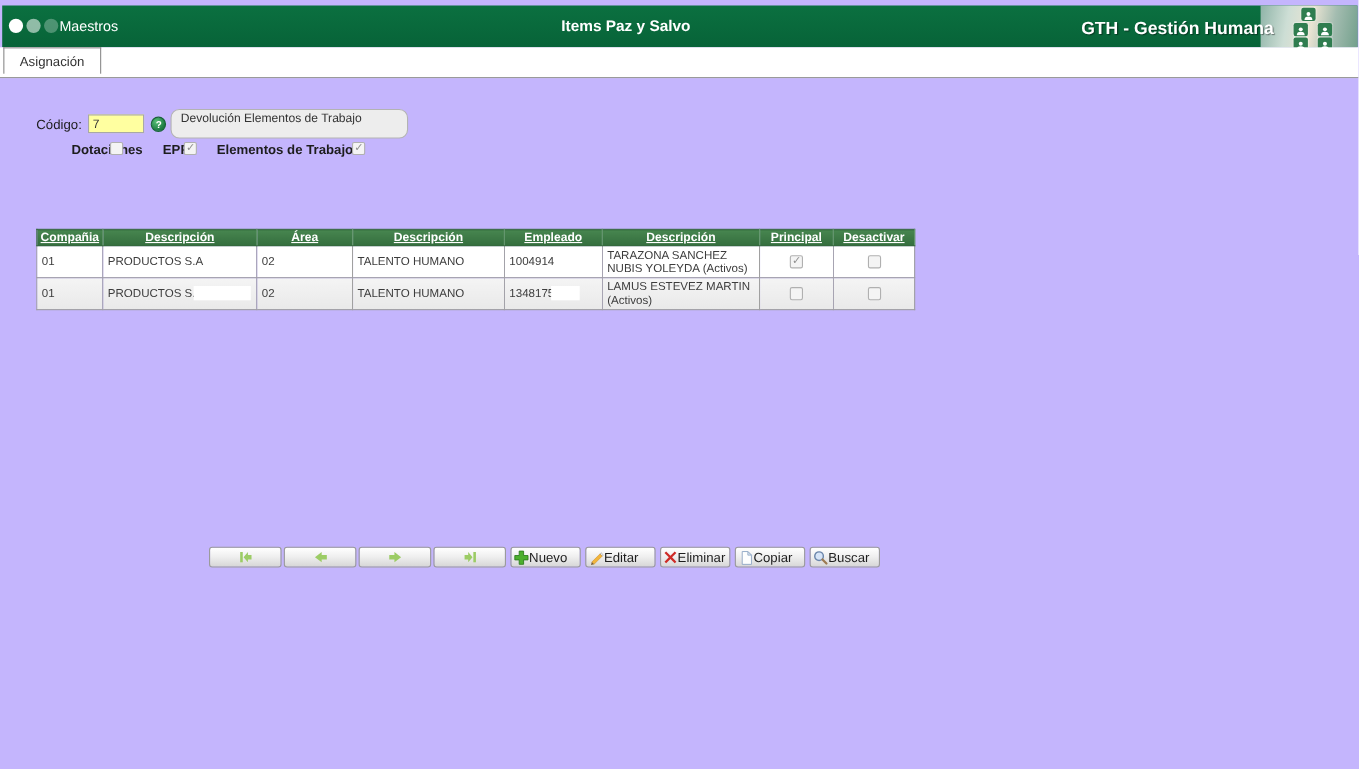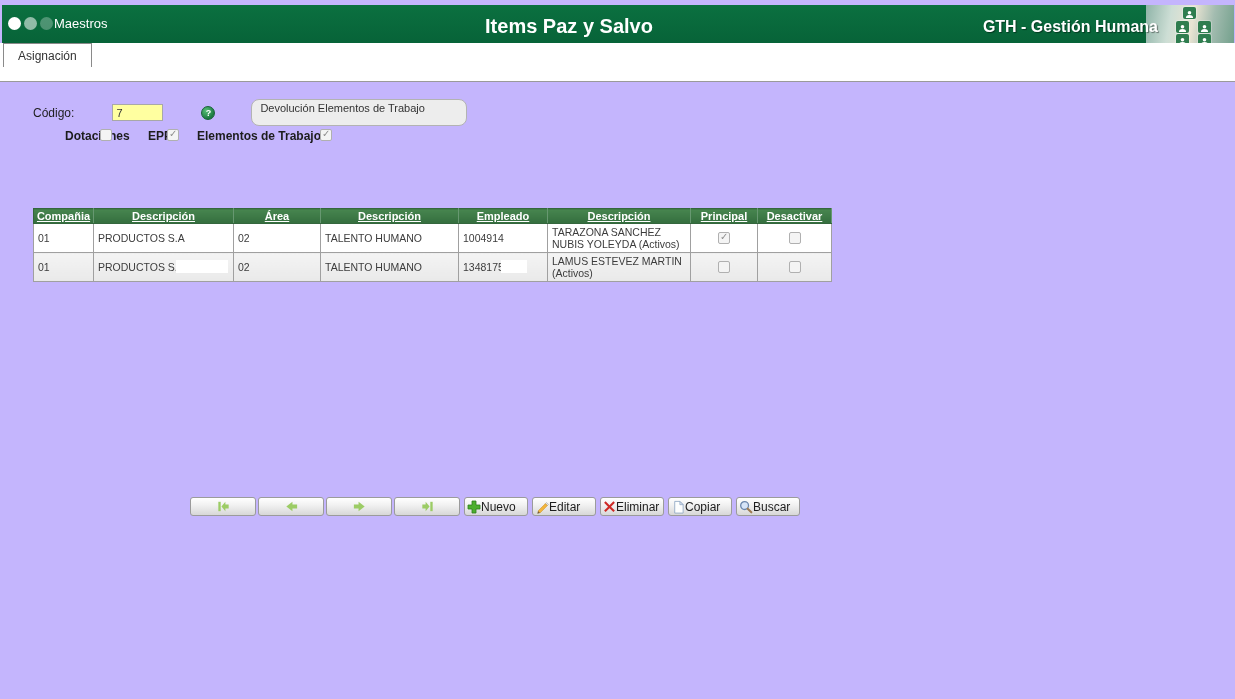--- a/index.html
+++ b/index.html
@@ -7,35 +7,35 @@
   .stage { position:relative; width:1235px; height:699px; background:#c4b5fd; }
 
   
   .titlebar { position:absolute; top:5px; left:2px; right:1px; height:38px; background:linear-gradient(180deg,#0b7040 0%,#076338 100%); }
   .dots { position:absolute; left:6px; top:12px; display:flex; gap:3px; align-items:center; }
   .dot { width:13px; height:13px; border-radius:50%; }
   .dot1 { background:#ffffff; }
   .dot2 { background:rgba(255,255,255,0.55); }
   .dot3 { background:rgba(255,255,255,0.28); }
   .app-title { position:absolute; left:52px; top:11px; color:#fff; font-size:13px; }
-  .page-title { position:absolute; left:447px; top:10px; width:240px; text-align:center; color:#fff; font-size:20px; font-weight:bold; }
+  .page-title { position:absolute; left:447px; top:10px; width:240px; text-align:center; color:#fff; font-size:14px; font-weight:bold; }
   .brand { position:absolute; right:76px; top:13px; color:#fff; font-size:16px; font-weight:bold; text-shadow:1px 1px 1px rgba(0,0,0,0.45); z-index:3; }
   .photo { position:absolute; right:0; top:0; width:88px; height:38px;
            background:linear-gradient(100deg,#8fb4a8 0%,#cdded5 28%,#e9e4d3 52%,#a3bcb0 74%,#73a08c 100%); }
   .person-badge { position:absolute; width:13px; height:12px; background:#2f7d4f; border-radius:2px;
                   display:flex; align-items:flex-end; justify-content:center; box-shadow:0 0 0 1px rgba(255,255,255,0.25); }
 
   
-  .tabstrip { position:absolute; top:43px; left:0; width:1235px; height:39px; border-bottom:1px solid #9a9a9a; background:#fff; }
+  .tabstrip { position:absolute; top:43px; left:0; width:1235px; height:28px; border-bottom:1px solid #9a9a9a; background:#fff; }
   .tab { position:absolute; left:3px; top:0; height:24px; padding:0 14px; background:#fff;
          border:1px solid #8a8a8a; border-bottom:none; z-index:2; font-size:12px; color:#333;
          display:flex; align-items:center; }
 
   
-  .form-row1 { position:absolute; top:99px; left:33px; display:flex; align-items:center;gap:32px; }
+  .form-row1 { position:absolute; top:99px; left:33px; display:flex; align-items:center; }
   .lbl { font-size:12px; color:#1d1d1d; }
   .codigo-input { width:51px; height:17px; margin-left:6px; background:#ffffa0; border:1px solid #a8a8a8; font-size:11px; padding:1px 3px; color:#333; font-family:"Liberation Sans",sans-serif; }
   .help-icon { width:14px; height:14px; margin-left:6px; border-radius:50%;
                background:radial-gradient(circle at 35% 30%,#57bf78,#1d7a42 70%); border:1px solid #176238;
                color:#fff; font-size:9px; font-weight:bold; display:flex; align-items:center; justify-content:center; cursor:pointer; }
   .desc-field { width:216px; height:27px; margin-left:4px; background:#ededed; border:1px solid #b3b3b3; border-radius:8px;
                 font-size:11px; color:#333; padding:2px 8px; white-space:nowrap; overflow:hidden; }
   .form-row2 { position:absolute; top:127px; left:0; height:16px; width:100%; }
   .form-row2 .lbl { position:absolute; top:2px; font-size:12px; font-weight:bold; color:#1d1d1d; }
   .checkbox { width:12px; height:12px; background:#f4f4f4; border:1px solid #b0b0b0; border-radius:2px; position:relative; }

